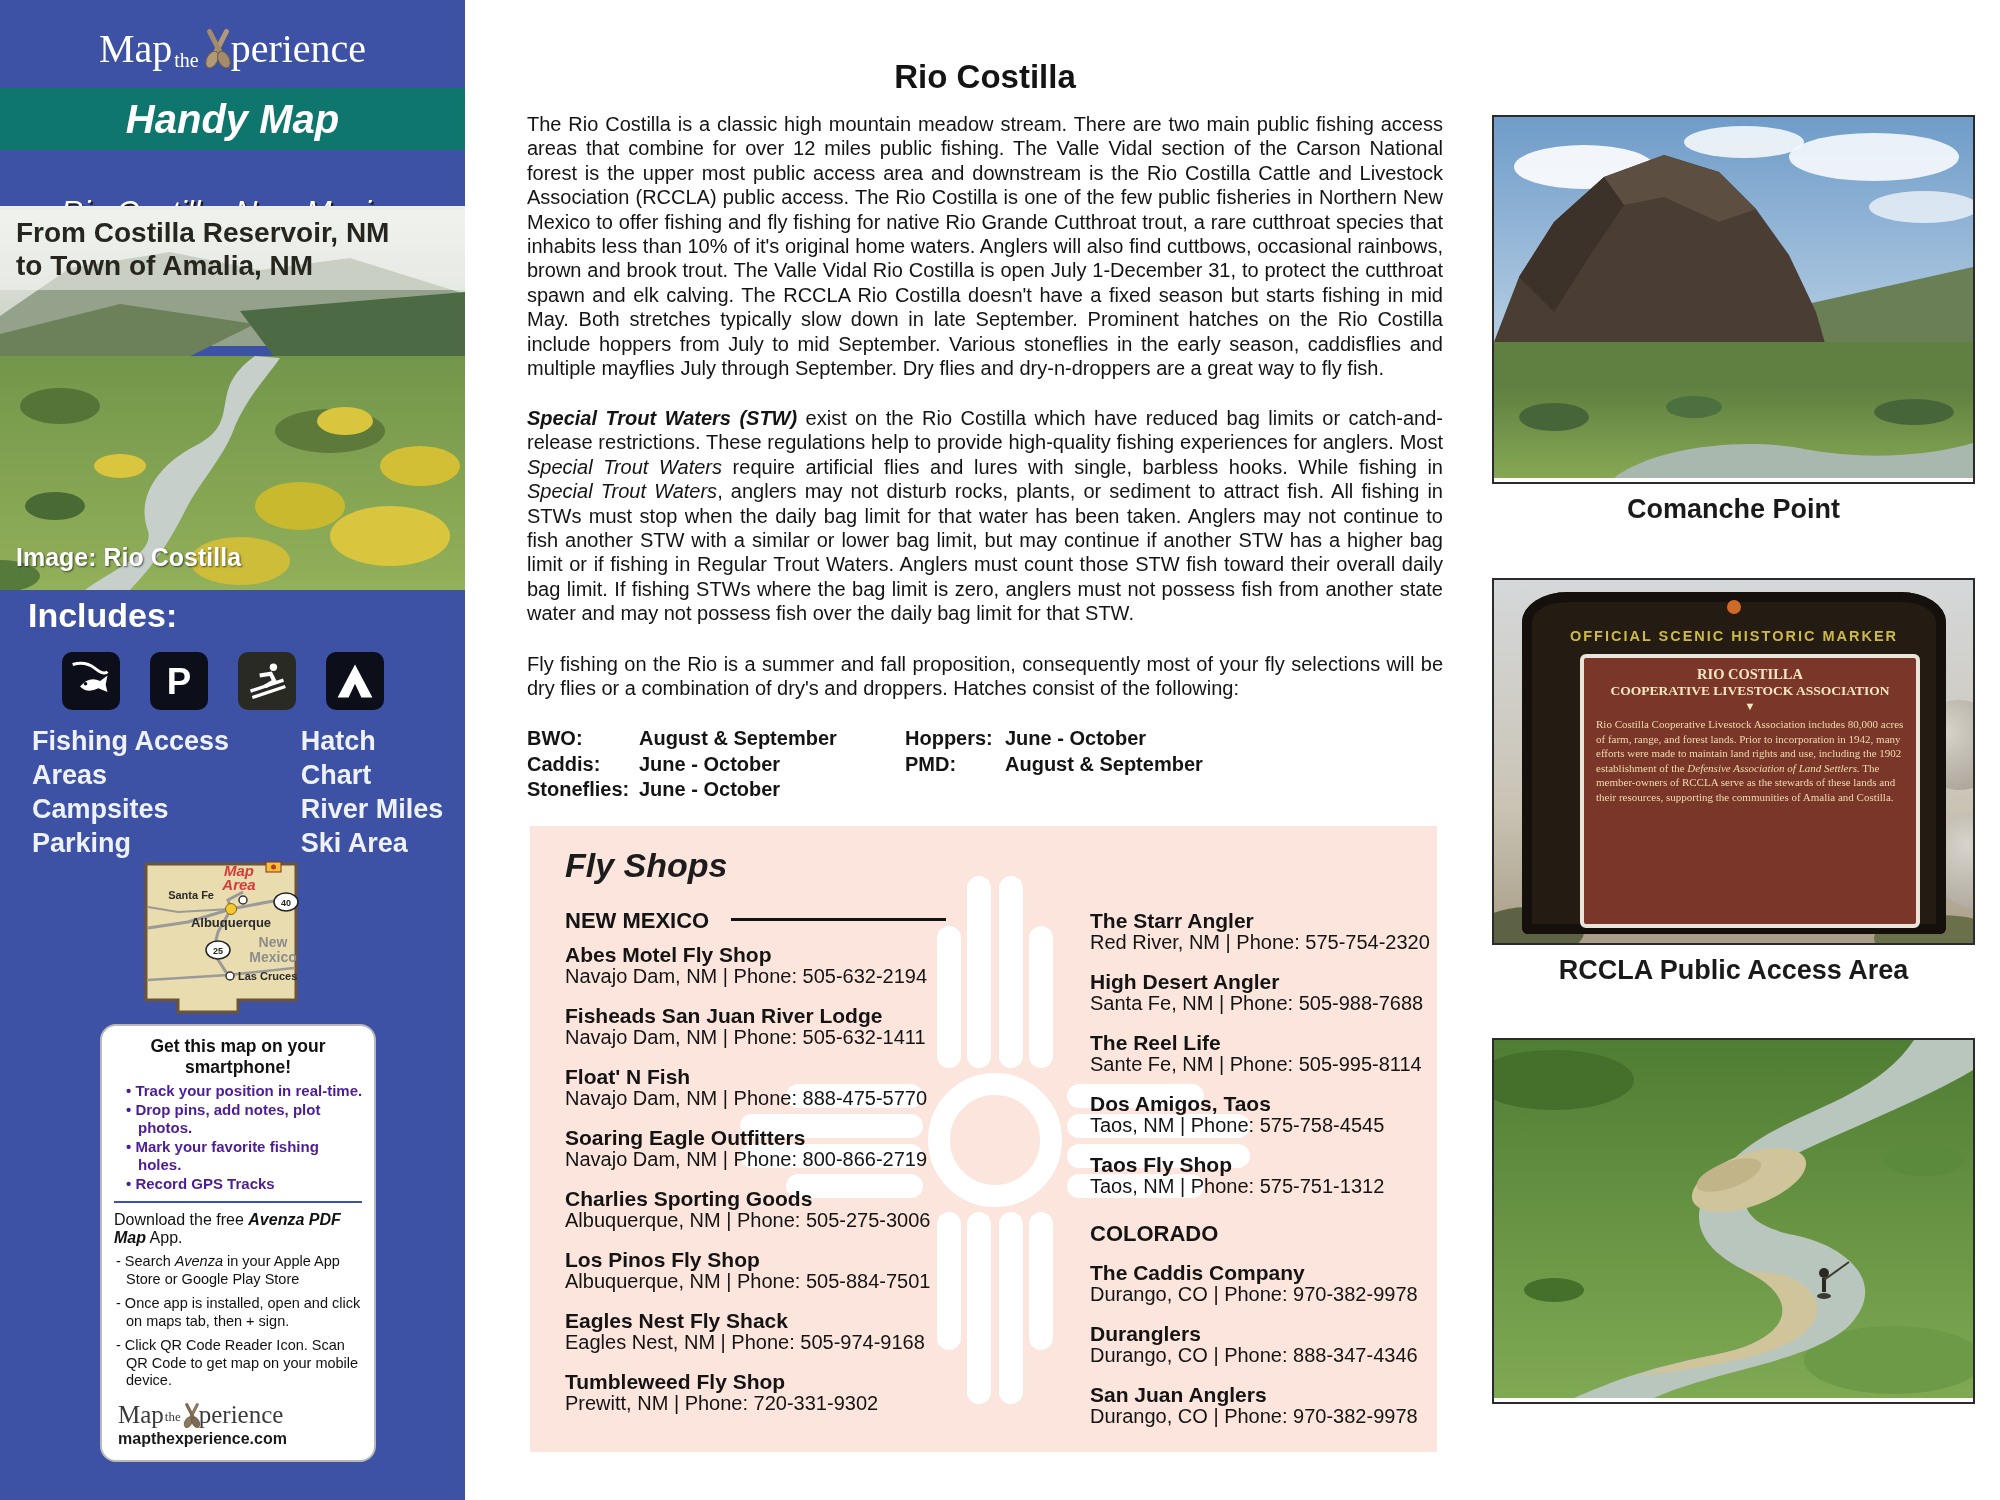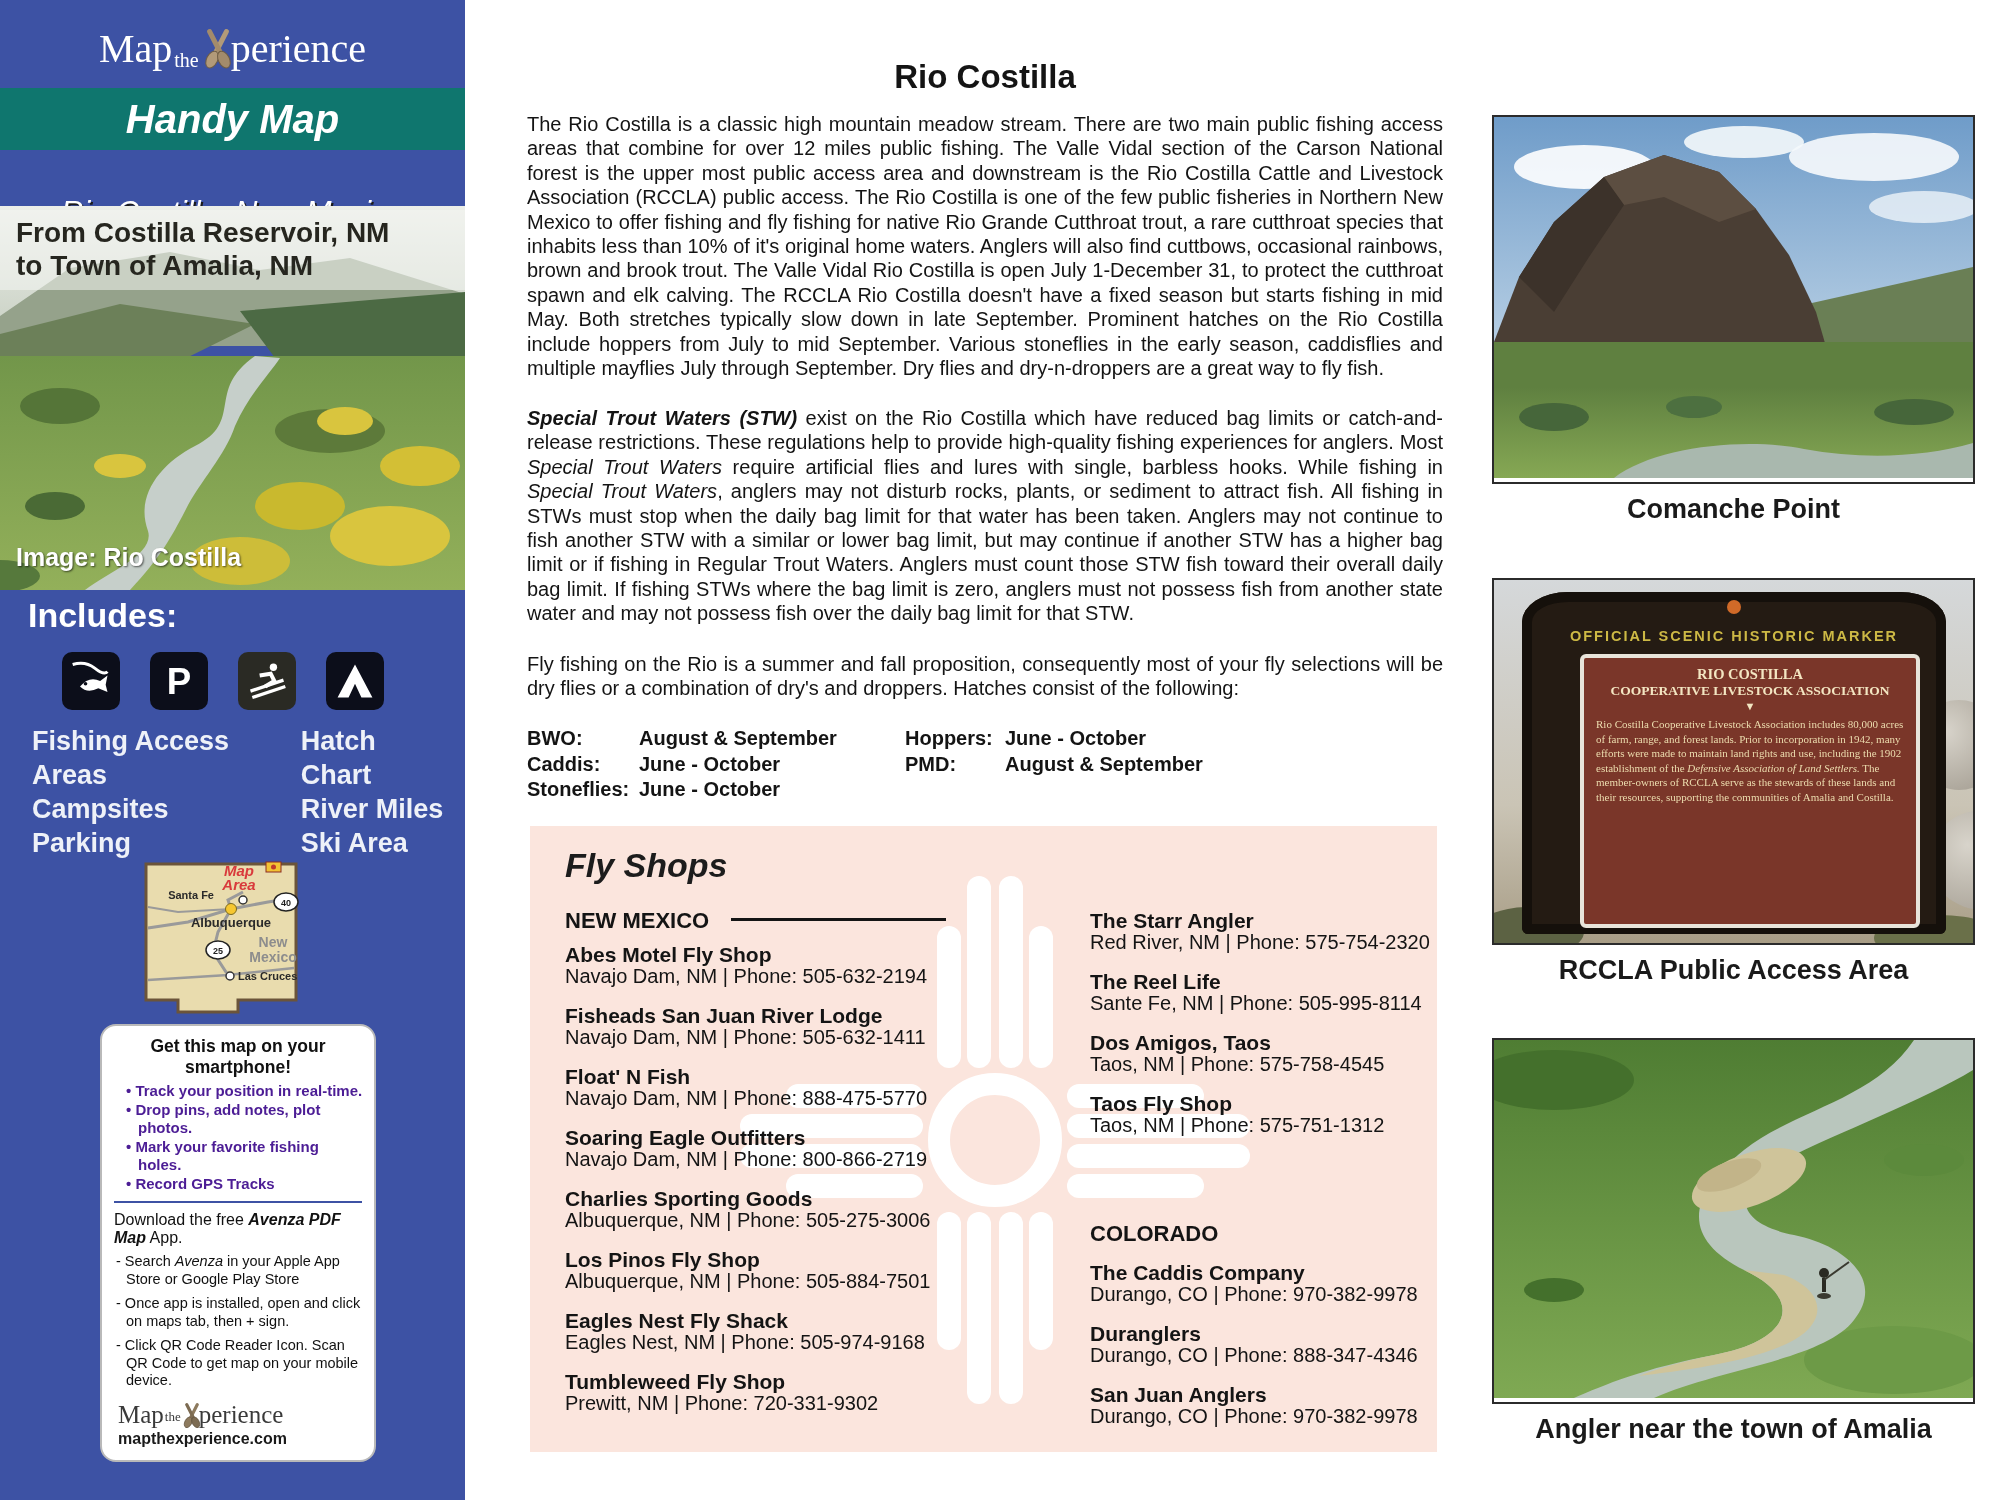--- a/index.html
+++ b/index.html
@@ -385,20 +385,24 @@
           </div>
         </div>
 
       <div class="shoplist rightnm">
 
           <div class="shop">
             <div class="shop-name">The Starr Angler</div>
             <div class="shop-info">Red River, NM | Phone: 575-754-2320</div>
           </div>
 
+          <div class="shop">
+            <div class="shop-name">High Desert Angler</div>
+            <div class="shop-info">Santa Fe, NM | Phone: 505-988-7688</div>
+          </div>
 
           <div class="shop">
             <div class="shop-name">The Reel Life</div>
             <div class="shop-info">Sante Fe, NM | Phone: 505-995-8114</div>
           </div>
 
           <div class="shop">
             <div class="shop-name">Dos Amigos, Taos</div>
             <div class="shop-info">Taos, NM | Phone: 575-758-4545</div>
           </div>
@@ -507,17 +511,16 @@
           <g>
             <line x1="330" y1="238" x2="330" y2="252" stroke="#2a2a22" stroke-width="4"></line>
             <circle cx="330" cy="233" r="5" fill="#2a2a22"></circle>
             <line x1="330" y1="240" x2="355" y2="222" stroke="#3a3a30" stroke-width="2"></line>
             <ellipse cx="330" cy="256" rx="7" ry="3" fill="#3a3a30"></ellipse>
           </g>
           <ellipse cx="60" cy="250" rx="30" ry="12" fill="#44702c"></ellipse>
           <ellipse cx="430" cy="120" rx="40" ry="16" fill="#5c8a3c"></ellipse>
         </svg>
       </div>
-      <figcaption>Angler near the town of Amalia</figcaption>
     </figure>
 
   </section>
 </div>
 
 </body></html>

